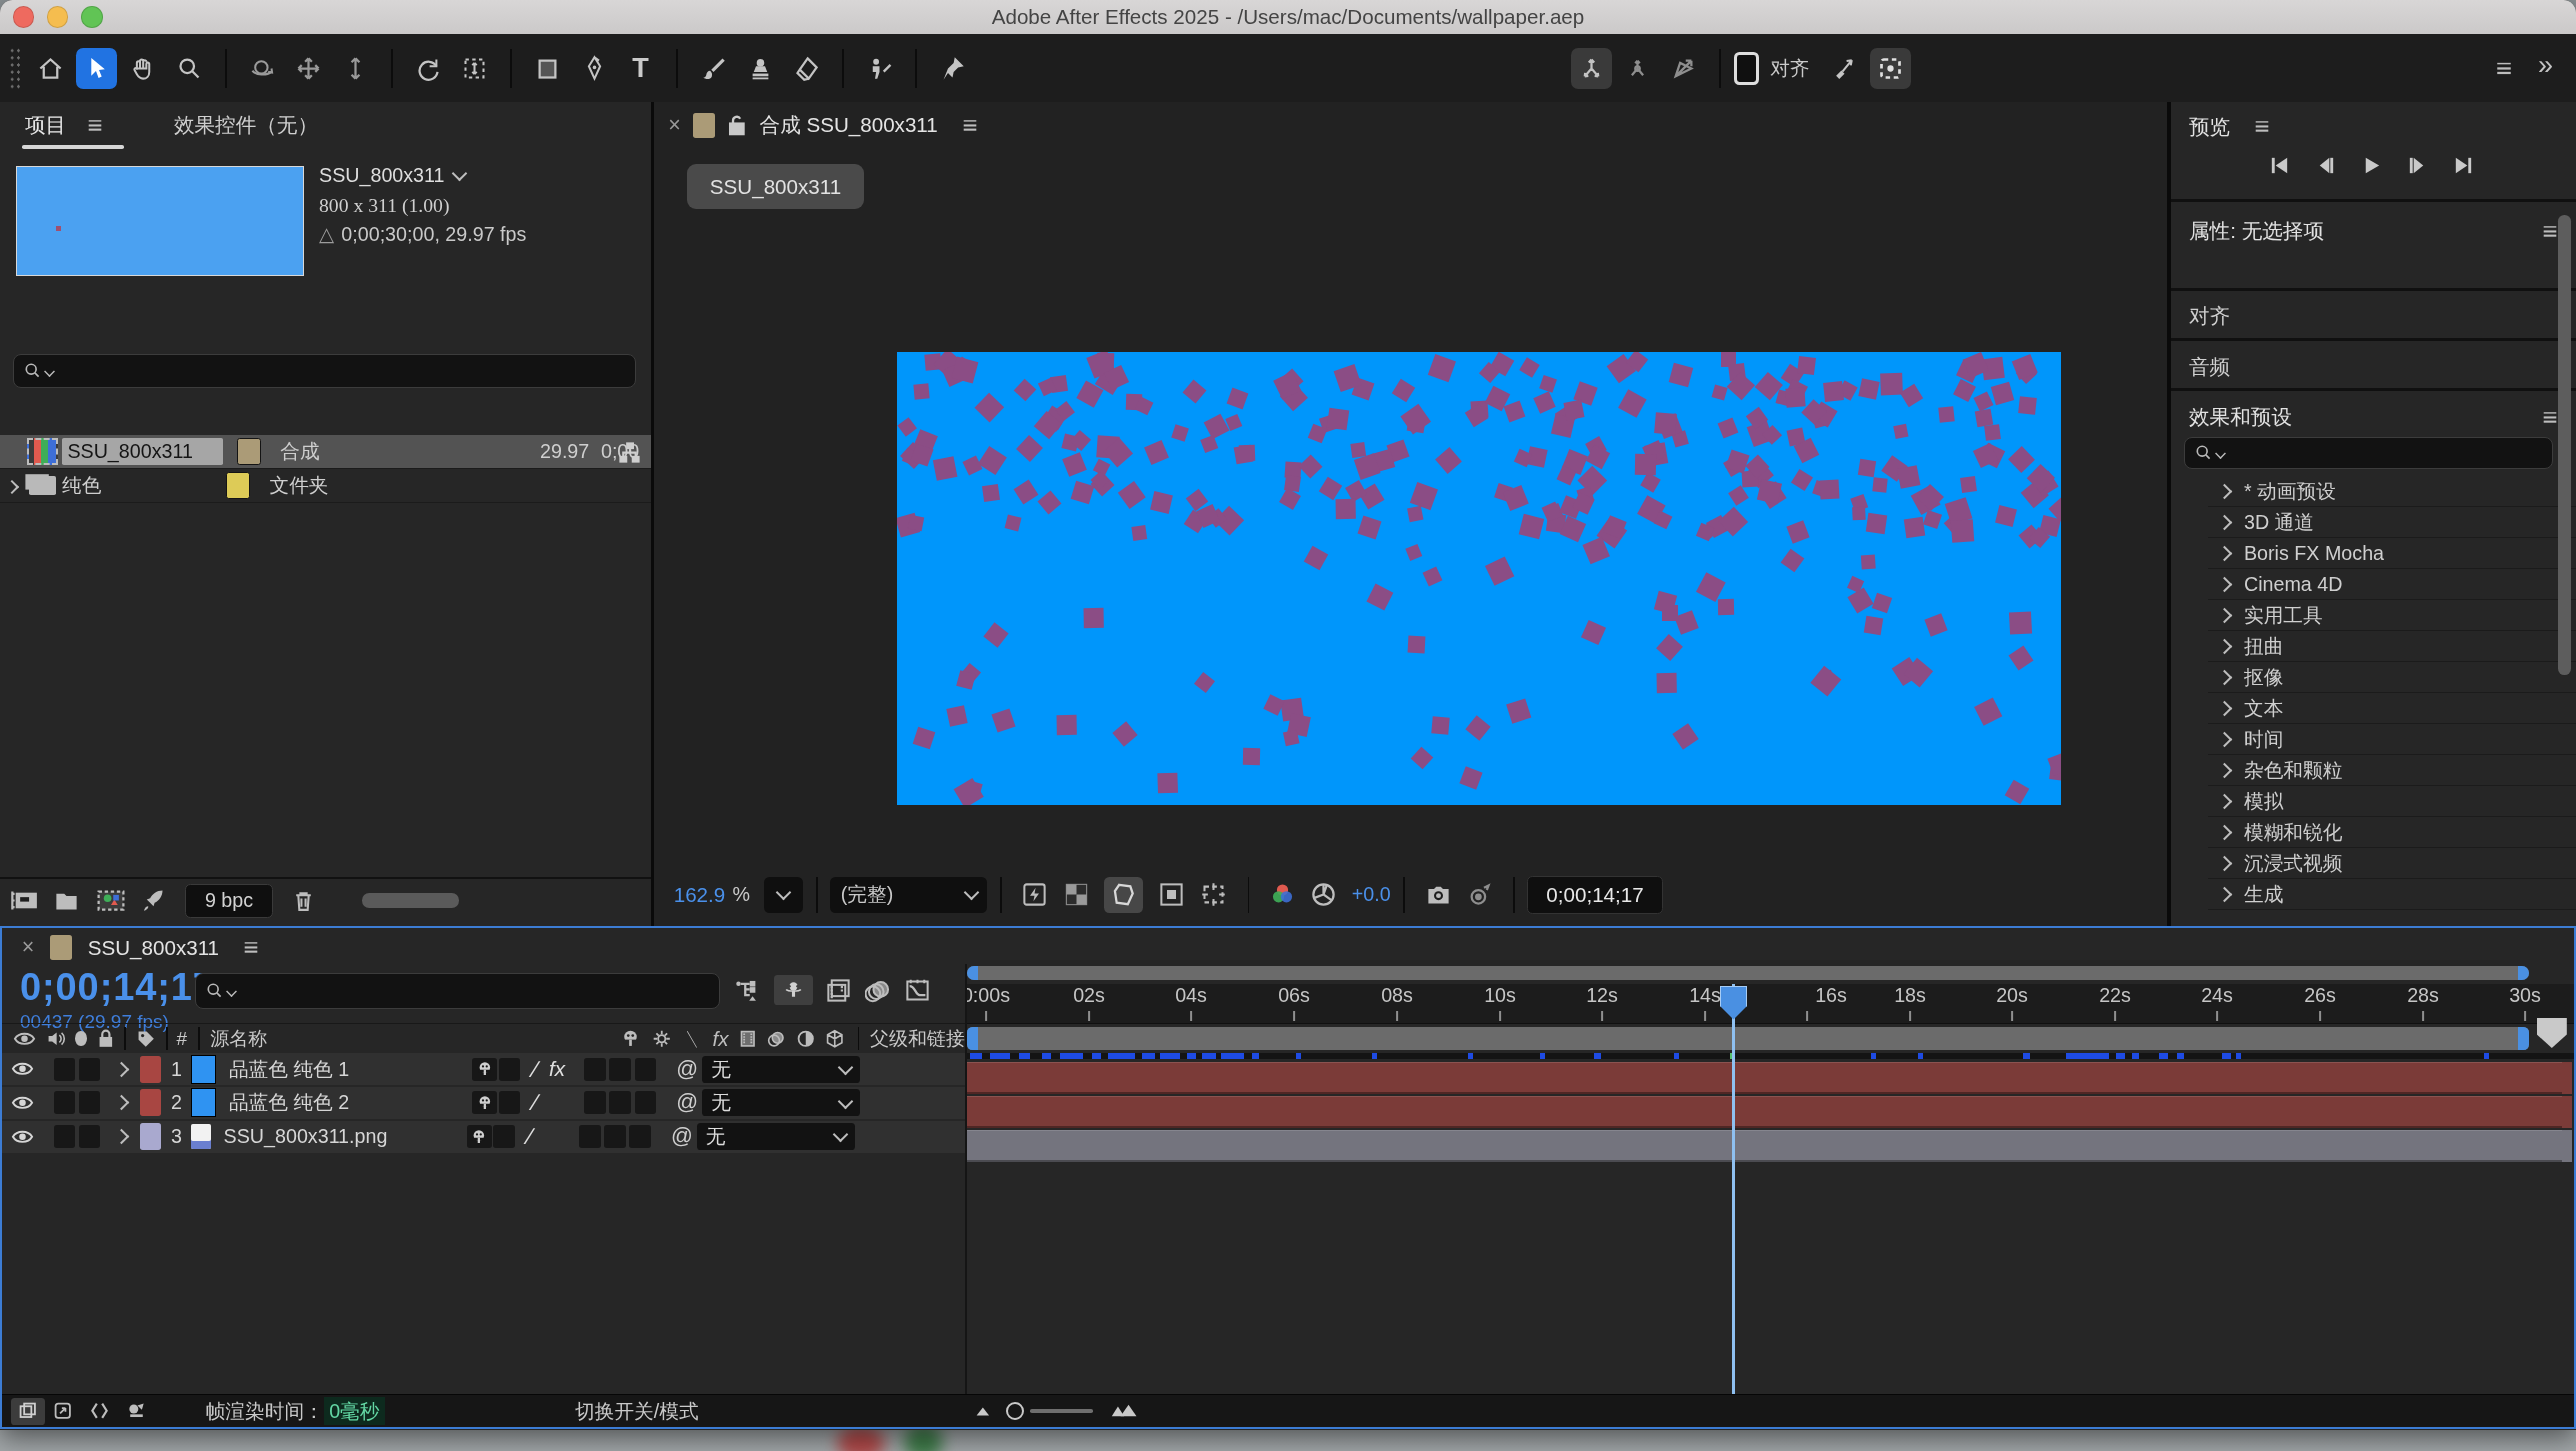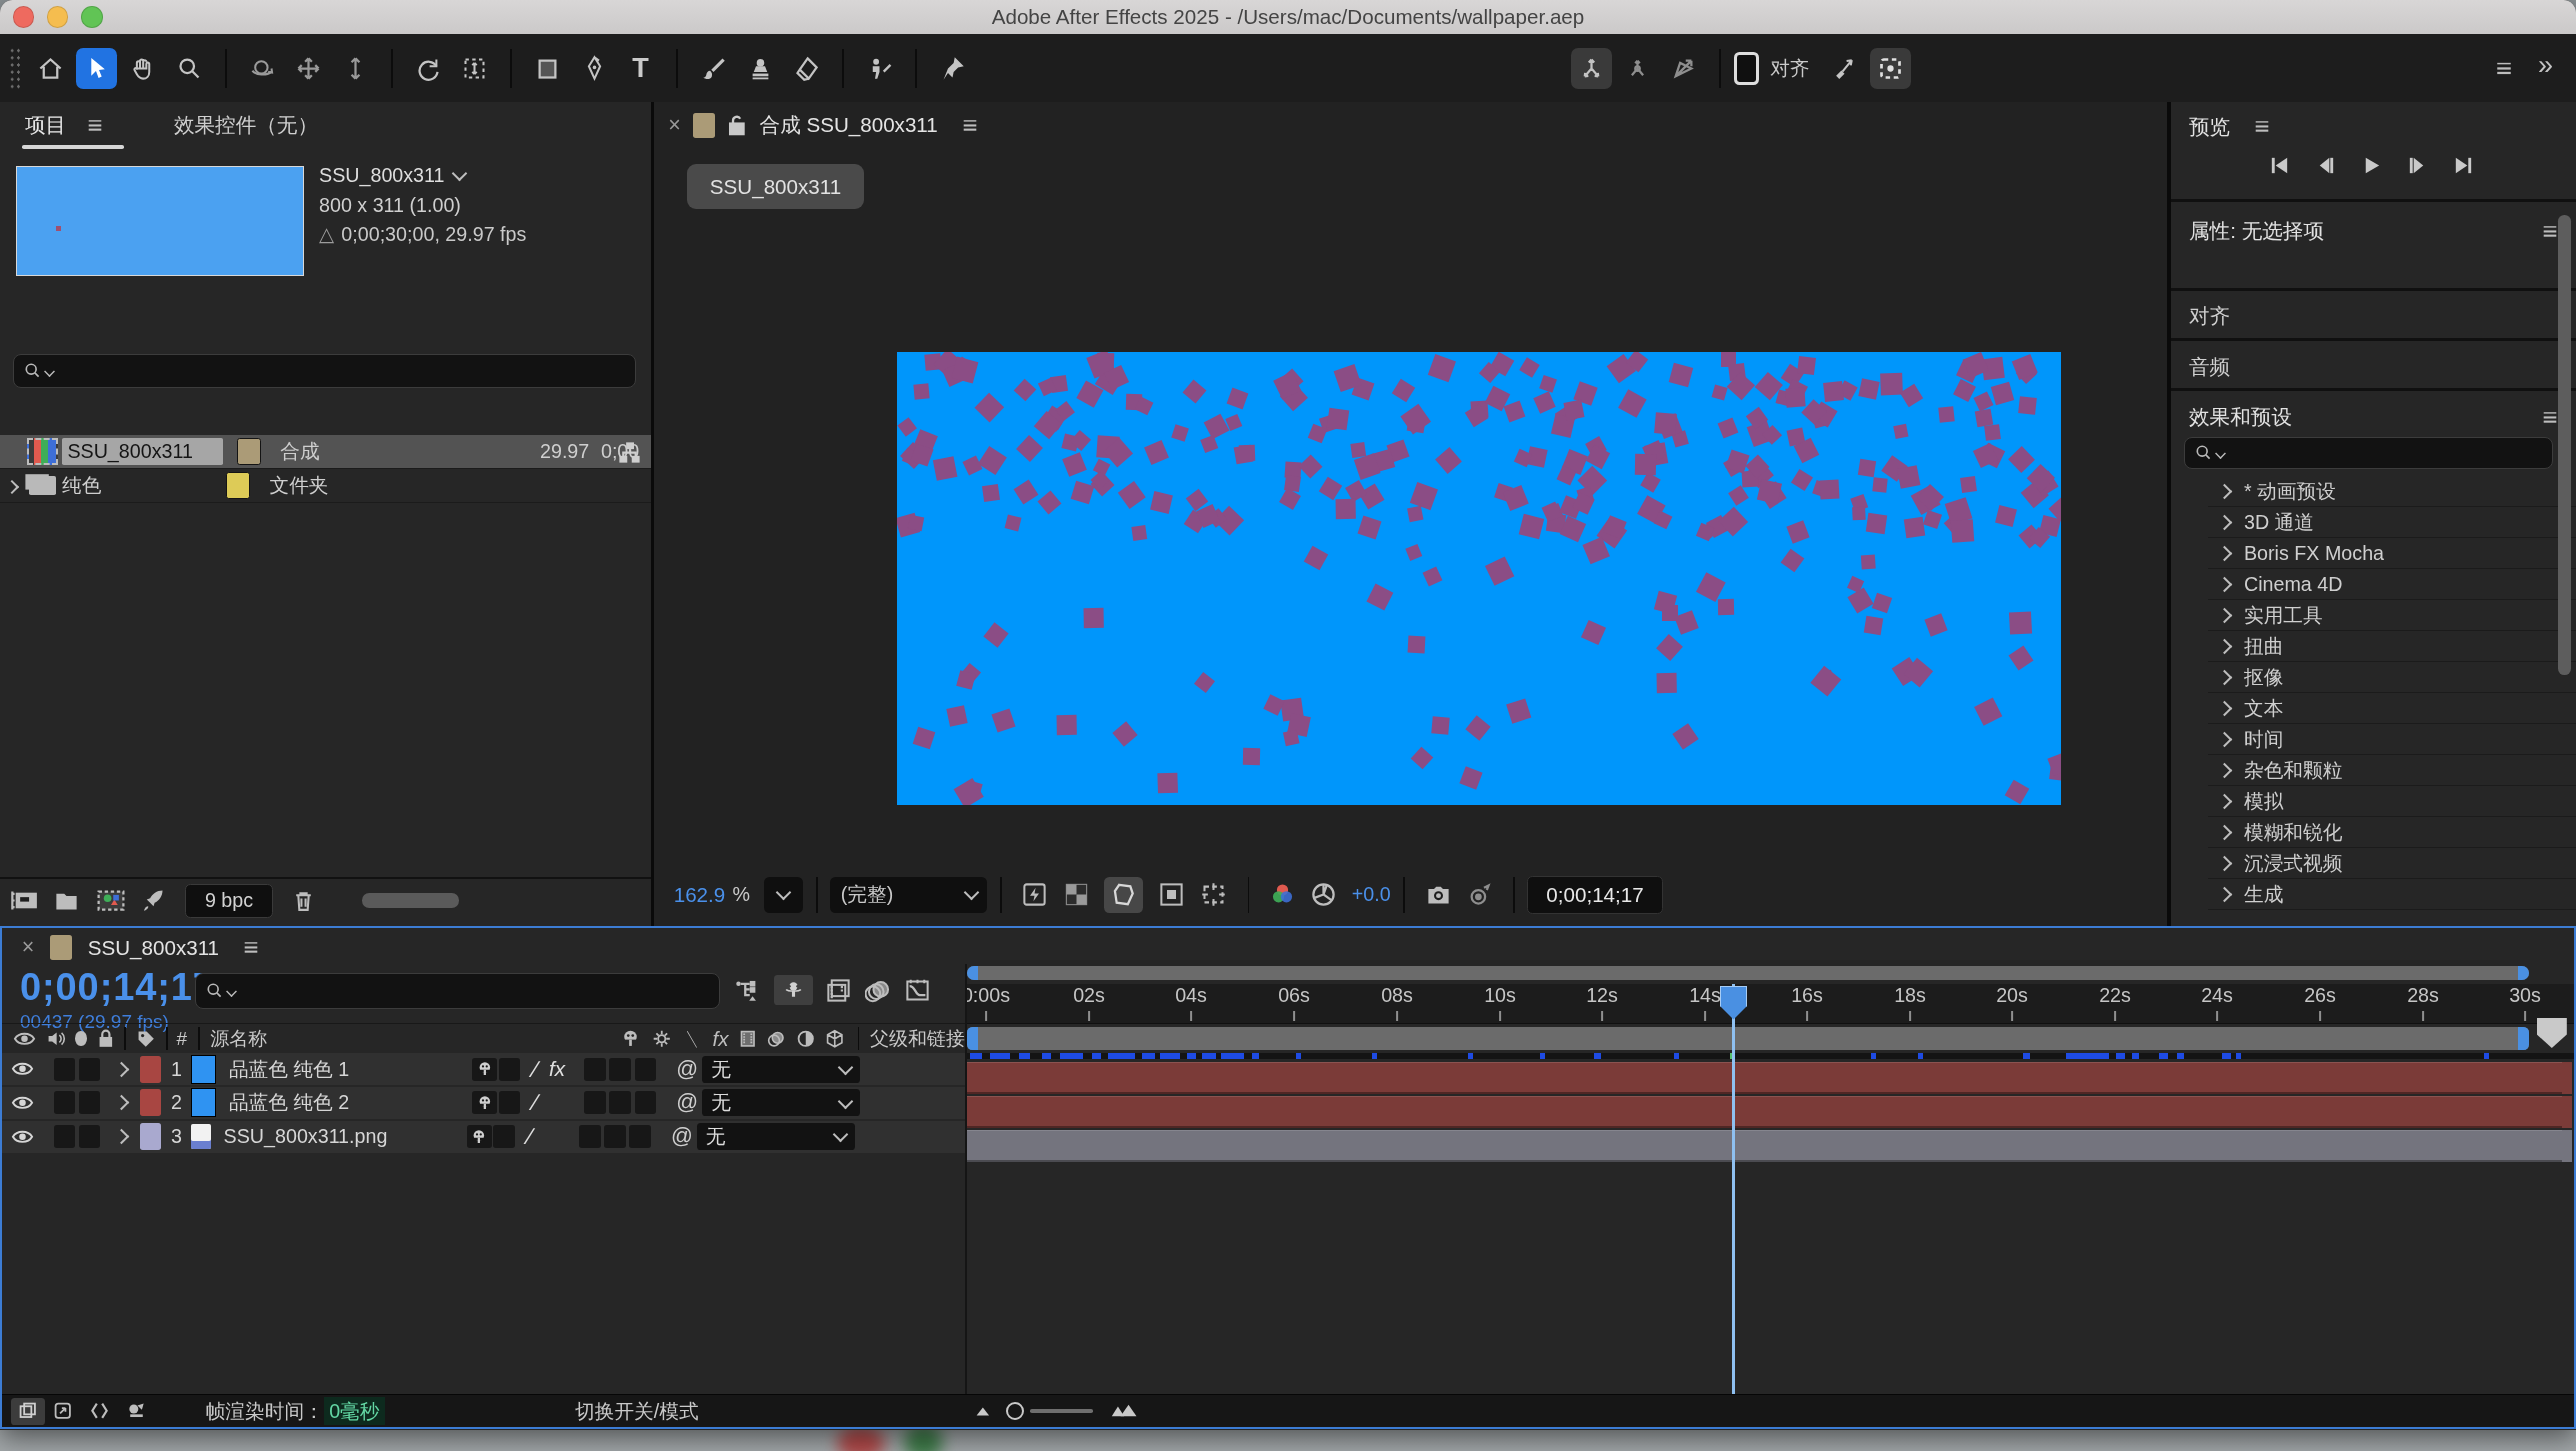--- a/index.html
+++ b/index.html
@@ -241,21 +241,21 @@
       <div class="ptab-underline" style="left:21.5px;top:43px;width:102px;"></div>
 
       <div class="abs" style="left:16px;top:64px;width:288px;height:110px;background:#4ba1f1;border:1.8px solid #d8d8d8;box-sizing:border-box;">
         <span class="abs" style="left:39px;top:59px;width:4.5px;height:4.5px;background:#a0506f;"></span>
       </div>
       <div class="abs" style="left:319px;top:59px;line-height:29.5px;">
         <div class="row">
               <span class="txt" style="color:#dedede;">SSU_800x311</span>
               <span class="chev d" style="margin:-3.6px 0 0 9px;"></span>
             </div>
-        <div class="txt" style="color:#cfcfcf;">800 x 311 (1.00)</div>
+        <div class="txt" style="color:#cfcfcf;font-family:Liberation Serif, serif;">800 x 311 (1.00)</div>
         <div class="row">
               <span class="txt dim" style="margin-right:7.2px;">△</span>
               <span class="txt">0;00;30;00, 29.97 fps</span>
             </div>
       </div>
 
       <div class="input-well abs" style="left:12.5px;top:252px;width:623px;height:34px;">
         <svg width="19.7" height="19.7" viewBox="0 0 24 24" fill="none" stroke="#b9b9b9" stroke-width="2">
               <circle cx="10" cy="10" r="6"></circle>
               <path d="M14.5 14.5 L19 19"></path>
@@ -1143,21 +1143,21 @@
             <span class="ruler-label" style="left: 635px;">12s</span>
             <span class="ruler-tick" style="left: 635px;"></span>
           </span>
         
           <span>
             <span class="ruler-label" style="left: 738px;">14s</span>
             <span class="ruler-tick" style="left: 738px;"></span>
           </span>
         
           <span>
-            <span class="ruler-label" style="left: 840px;">16s</span>
+            <span class="ruler-label" style="left: 864px;">16s</span>
             <span class="ruler-tick" style="left: 840px;"></span>
           </span>
         
           <span>
             <span class="ruler-label" style="left: 943px;">18s</span>
             <span class="ruler-tick" style="left: 943px;"></span>
           </span>
         
           <span>
             <span class="ruler-label" style="left: 1045px;">20s</span>

